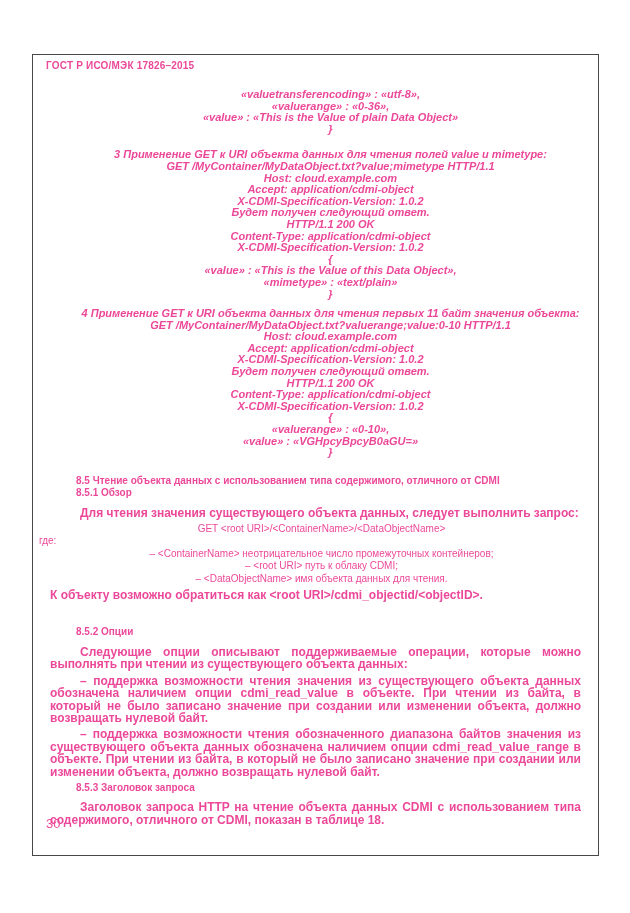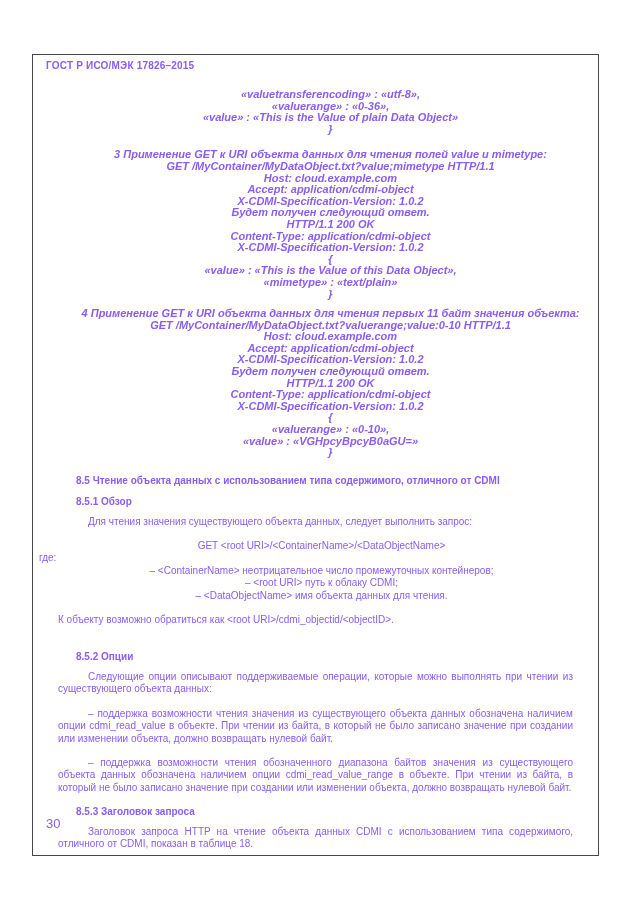--- a/index.html
+++ b/index.html
@@ -1,20 +1,20 @@
 <!DOCTYPE html>
 <html><head>
 <meta charset="utf-8">
 <style>
   html, body { margin:0; padding:0; background:#ffffff; }
   .page {
     position:relative;
     width:630px; height:888px;
     background:#ffffff;
-    color:#8b5cf6;
+    color:#ec4899;
     font-family:"Liberation Sans", sans-serif;
     overflow:hidden;
   }
   .frame {
     position:absolute;
     left:32px; top:54px; right:31px; bottom:32px;
     border:1px solid #474747;
     box-sizing:border-box;
     padding:5px 13px 0 13px;
   }
@@ -35,29 +35,30 @@
   #tail-block  { margin-top:18px; }
   #ex3-block   { margin-top:14px; }
   #ex4-block   { margin-top:8px; }
   .heading {
     font-weight:bold;
     font-size:10px;
     line-height:12.4px;
     margin:0 0 0 30px;
   }
   .h85  { margin-top:16px; }
-  .h851 { margin-top:9px; }
+  .h851 { }
   .h852 { margin-top:25px; }
   .h853 { margin-top:0; }
   .para {
-    font-size:10px;
+    font-size:12px;
     line-height:12.4px;
     text-align:justify;
-    margin:12px;
+    margin:4px;
     text-indent:30px;
+    font-weight:bold;
   }
   .para.first { margin-top:7px; }
   .line {
     font-size:10px;
     line-height:12.4px;
     margin:0;
   }
   .indent30 { margin-left:12px;text-align:center; }
   .where { margin-left:-7px; }
   .flush { text-indent:0; }

